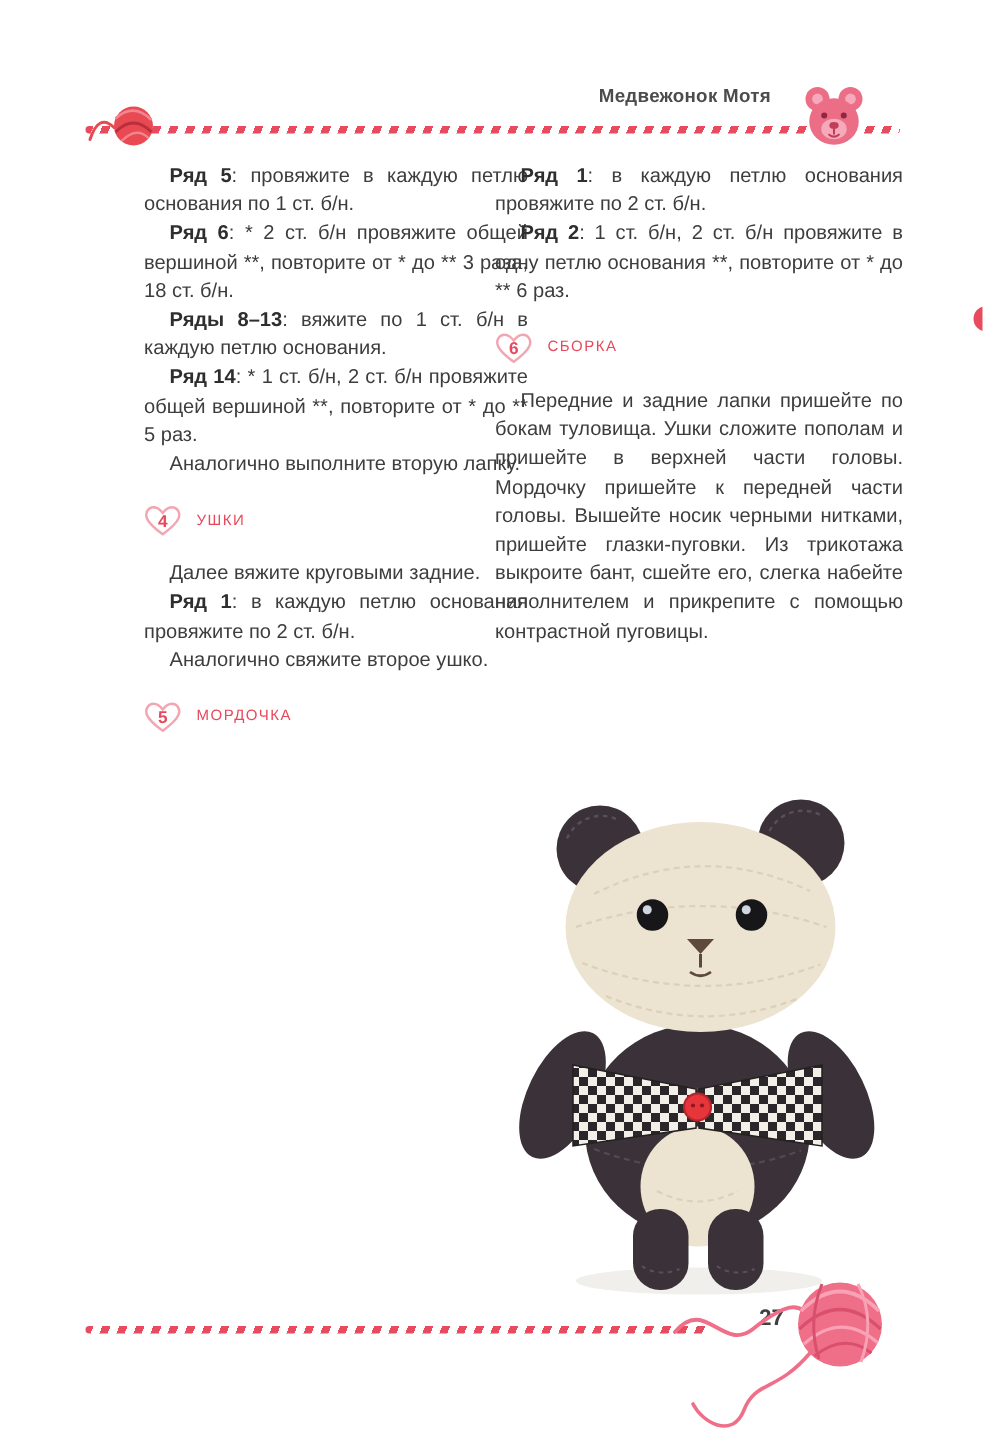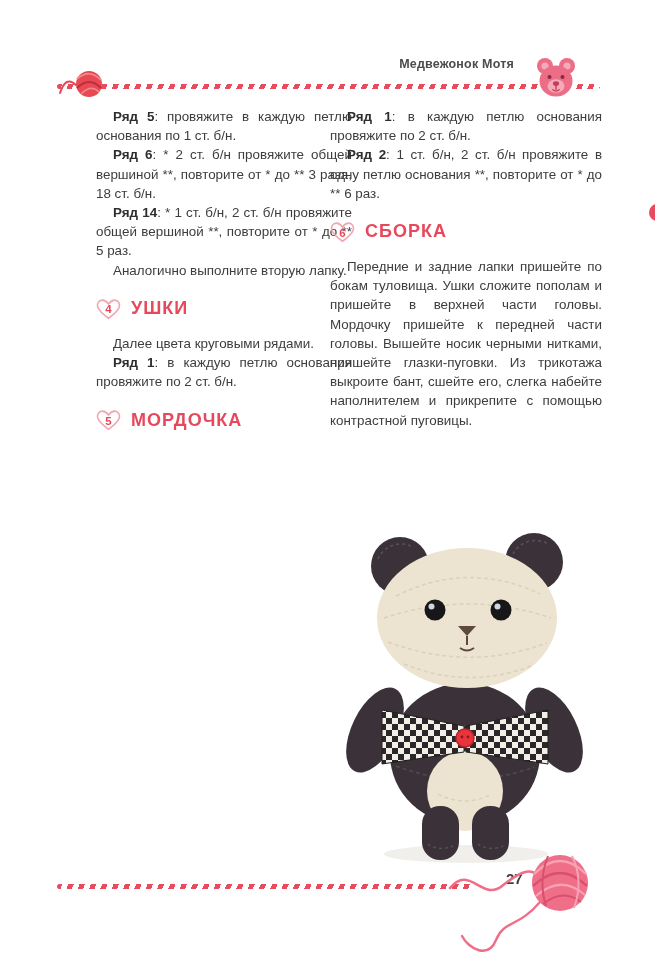--- a/index.html
+++ b/index.html
@@ -22,21 +22,21 @@
   .col-left{left:56px;width:256px;margin-left:40px;}
   .col-right{left:330px;width:272px;}
   .col p{margin:0;text-indent:17px;}
   .lead{font-weight:bold;color:#2e2e2e;}
 
   .section-head{display:flex;align-items:center;gap:10px;margin:17px 0 13px;}
   .heart{position:relative;width:25px;height:24px;flex:0 0 auto;}
   .heart svg{width:25px;height:24px;display:block;}
   .heart-num{position:absolute;top:3.5px;left:0;width:100%;text-align:center;
              font-size:11.5px;font-weight:bold;color:#e8485c;}
-  .section-title{color:#e8485c;font-weight:bold;font-size:18px;letter-spacing:1px;}
+  .section-title{color:#e8485c;font-weight:normal;font-size:10px;letter-spacing:1px;}
 
   
   .page-number{position:absolute;left:506px;top:870px;font-size:15px;font-weight:bold;color:#3f3f3f;}
   .yarn-large{position:absolute;left:448px;top:836px;width:160px;height:124px;}
   .panda{position:absolute;left:338px;top:514px;width:252px;height:352px;}
 </style>
 </head>
 <body>
 
 <div class="page">
@@ -63,35 +63,37 @@
     <ellipse cx="22" cy="31" rx="8.5" ry="6.8" fill="#f6a9ba"></ellipse>
     <ellipse cx="22" cy="28.6" rx="3.1" ry="2.3" fill="#c23e58"></ellipse>
     <path d="M22 31 v3.2 M18.8 34.8 q3.2 2.6 6.4 0" stroke="#c23e58" stroke-width="1.4" fill="none" stroke-linecap="round"></path>
   </svg>
 
   <div class="edge-dot"></div>
 
   <div class="col col-left">
     <p><b class="lead">Ряд 5</b><span>: провяжите в каждую петлю основания по 1 ст. б/н.</span></p>
     <p><b class="lead">Ряд 6</b><span>: * 2 ст. б/н провяжите общей вершиной **, повторите от * до ** 3 раза, 18 ст. б/н.</span></p>
+    <p><b class="lead">Ряды 8–13</b><span>: вяжите по 1 ст. б/н в каждую петлю основания.</span></p>
     <p><b class="lead">Ряд 14</b><span>: * 1 ст. б/н, 2 ст. б/н провяжите общей вершиной **, повторите от * до ** 5 раз.</span></p>
     <p><span>Аналогично выполните вторую лапку.</span></p>
 
     <div class="section-head">
       <span class="heart">
         <svg viewBox="0 0 26 24">
           <path d="M13 21.6 C 9.2 18.8 3.6 14.6 2 10.4 C 0.6 6.6 2.9 2.8 6.6 2.8 C 9 2.8 11.1 4.3 13 6.8 C 14.9 4.3 17 2.8 19.4 2.8 C 23.1 2.8 25.4 6.6 24 10.4 C 22.4 14.6 16.8 18.8 13 21.6 Z" fill="none" stroke="#f2a6b2" stroke-width="1.7"></path>
         </svg>
         <span class="heart-num">4</span>
       </span>
       <span class="section-title">УШКИ</span>
     </div>
 
-    <p><span>Далее цвета круговыми рядами.</span></p>
+    <p><span>Далее вяжите круговыми задние.</span></p>
     <p><b class="lead">Ряд 1</b><span>: в каждую петлю основания провяжите по 2 ст. б/н.</span></p>
+    <p><span>Аналогично свяжите второе ушко.</span></p>
 
     <div class="section-head">
       <span class="heart">
         <svg viewBox="0 0 26 24">
           <path d="M13 21.6 C 9.2 18.8 3.6 14.6 2 10.4 C 0.6 6.6 2.9 2.8 6.6 2.8 C 9 2.8 11.1 4.3 13 6.8 C 14.9 4.3 17 2.8 19.4 2.8 C 23.1 2.8 25.4 6.6 24 10.4 C 22.4 14.6 16.8 18.8 13 21.6 Z" fill="none" stroke="#f2a6b2" stroke-width="1.7"></path>
         </svg>
         <span class="heart-num">5</span>
       </span>
       <span class="section-title">МОРДОЧКА</span>
     </div>

